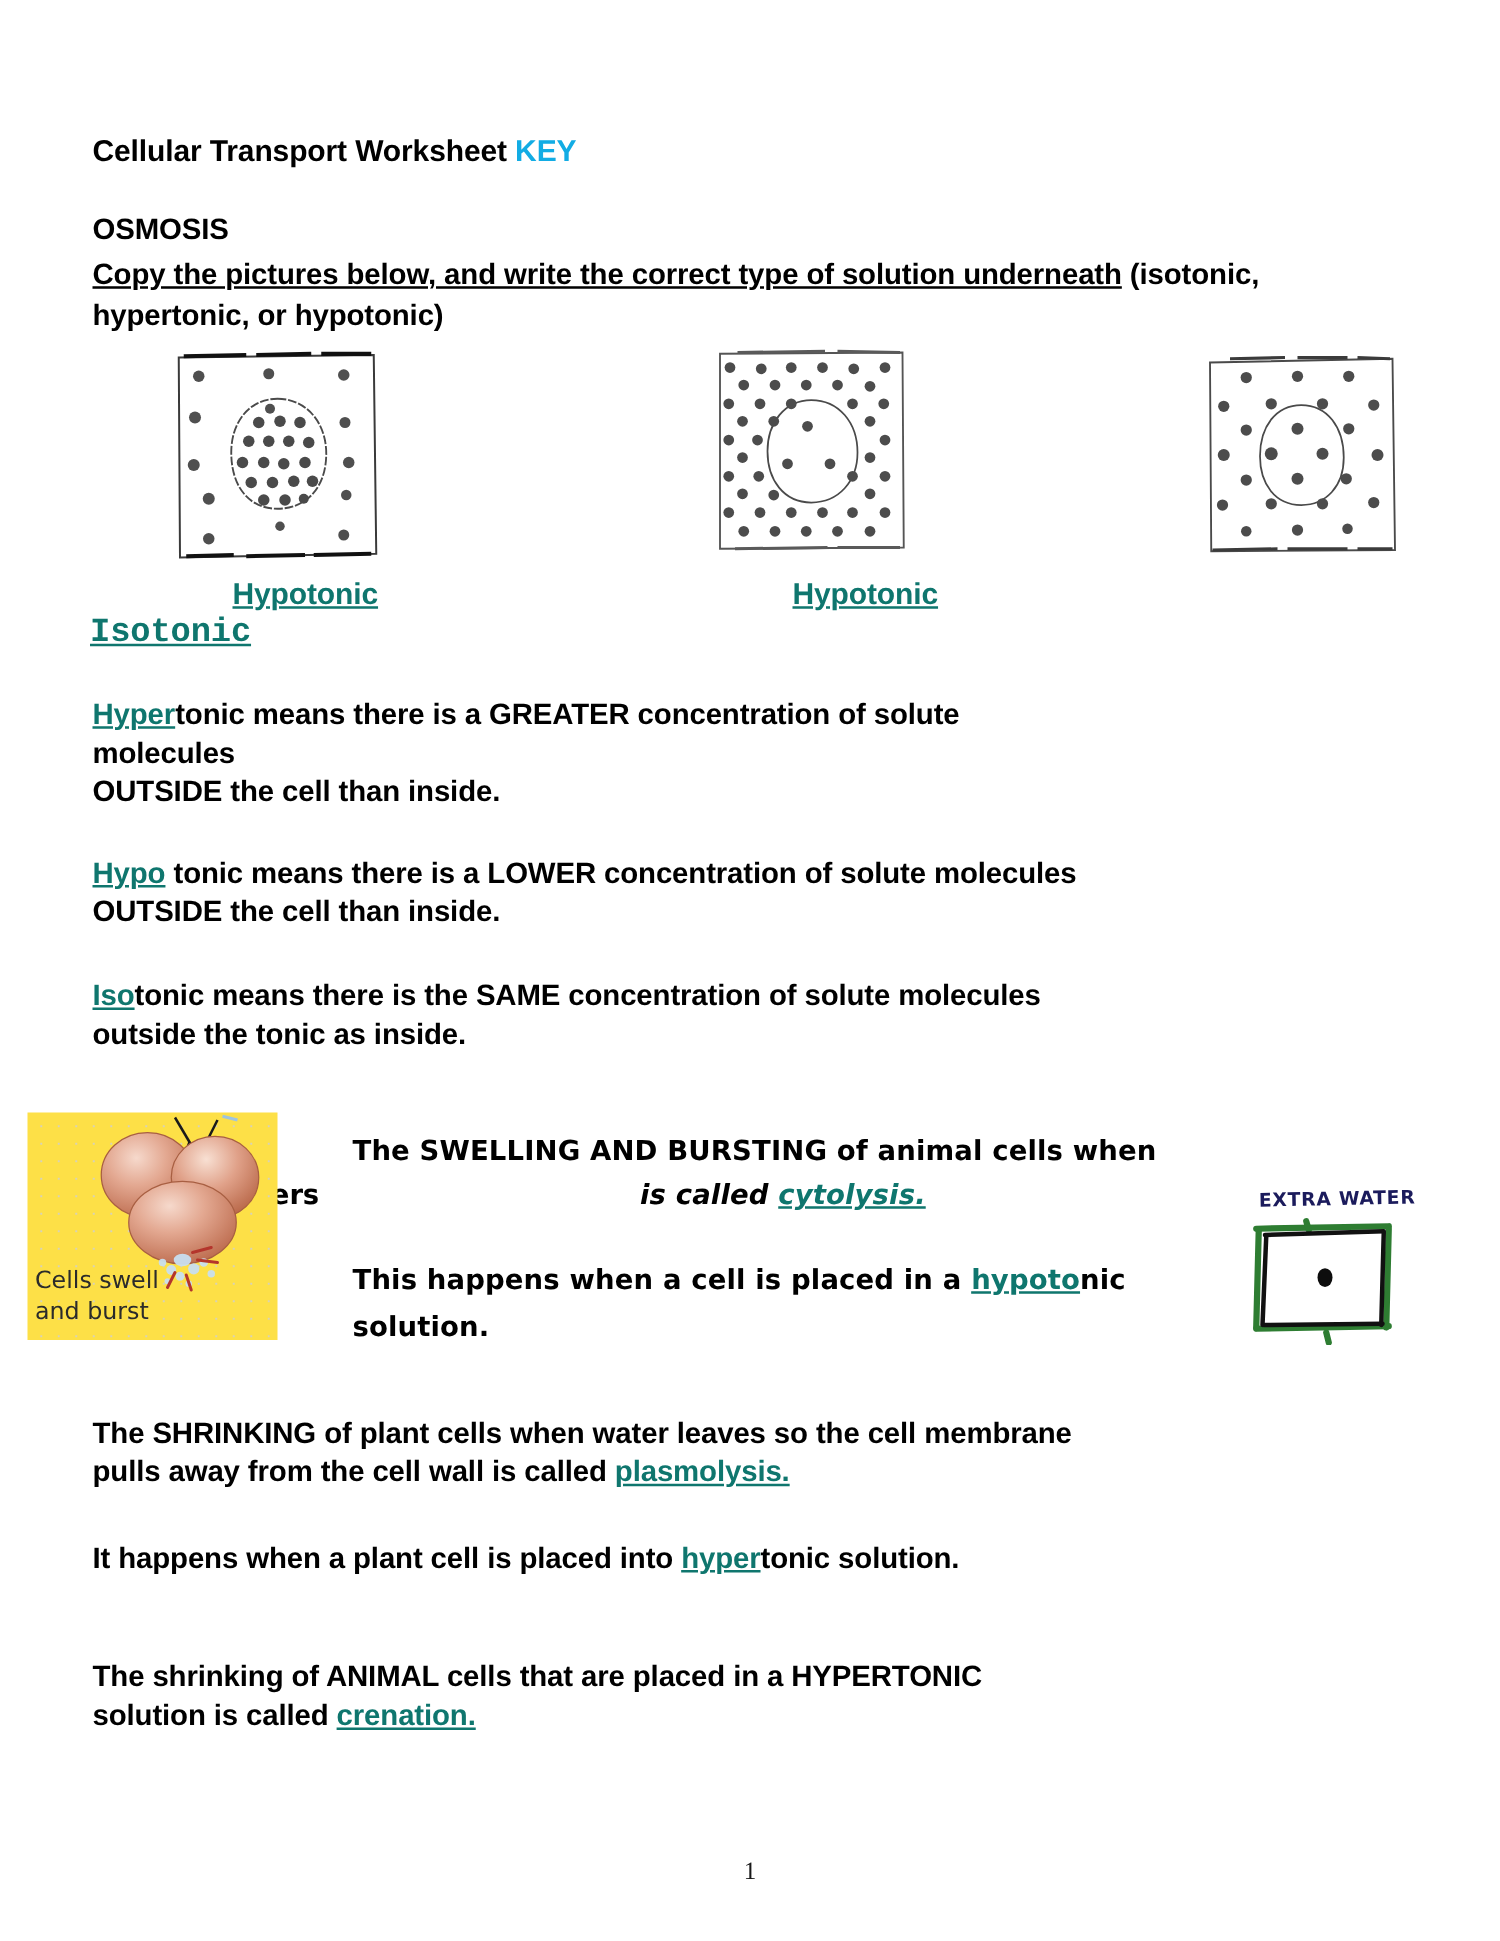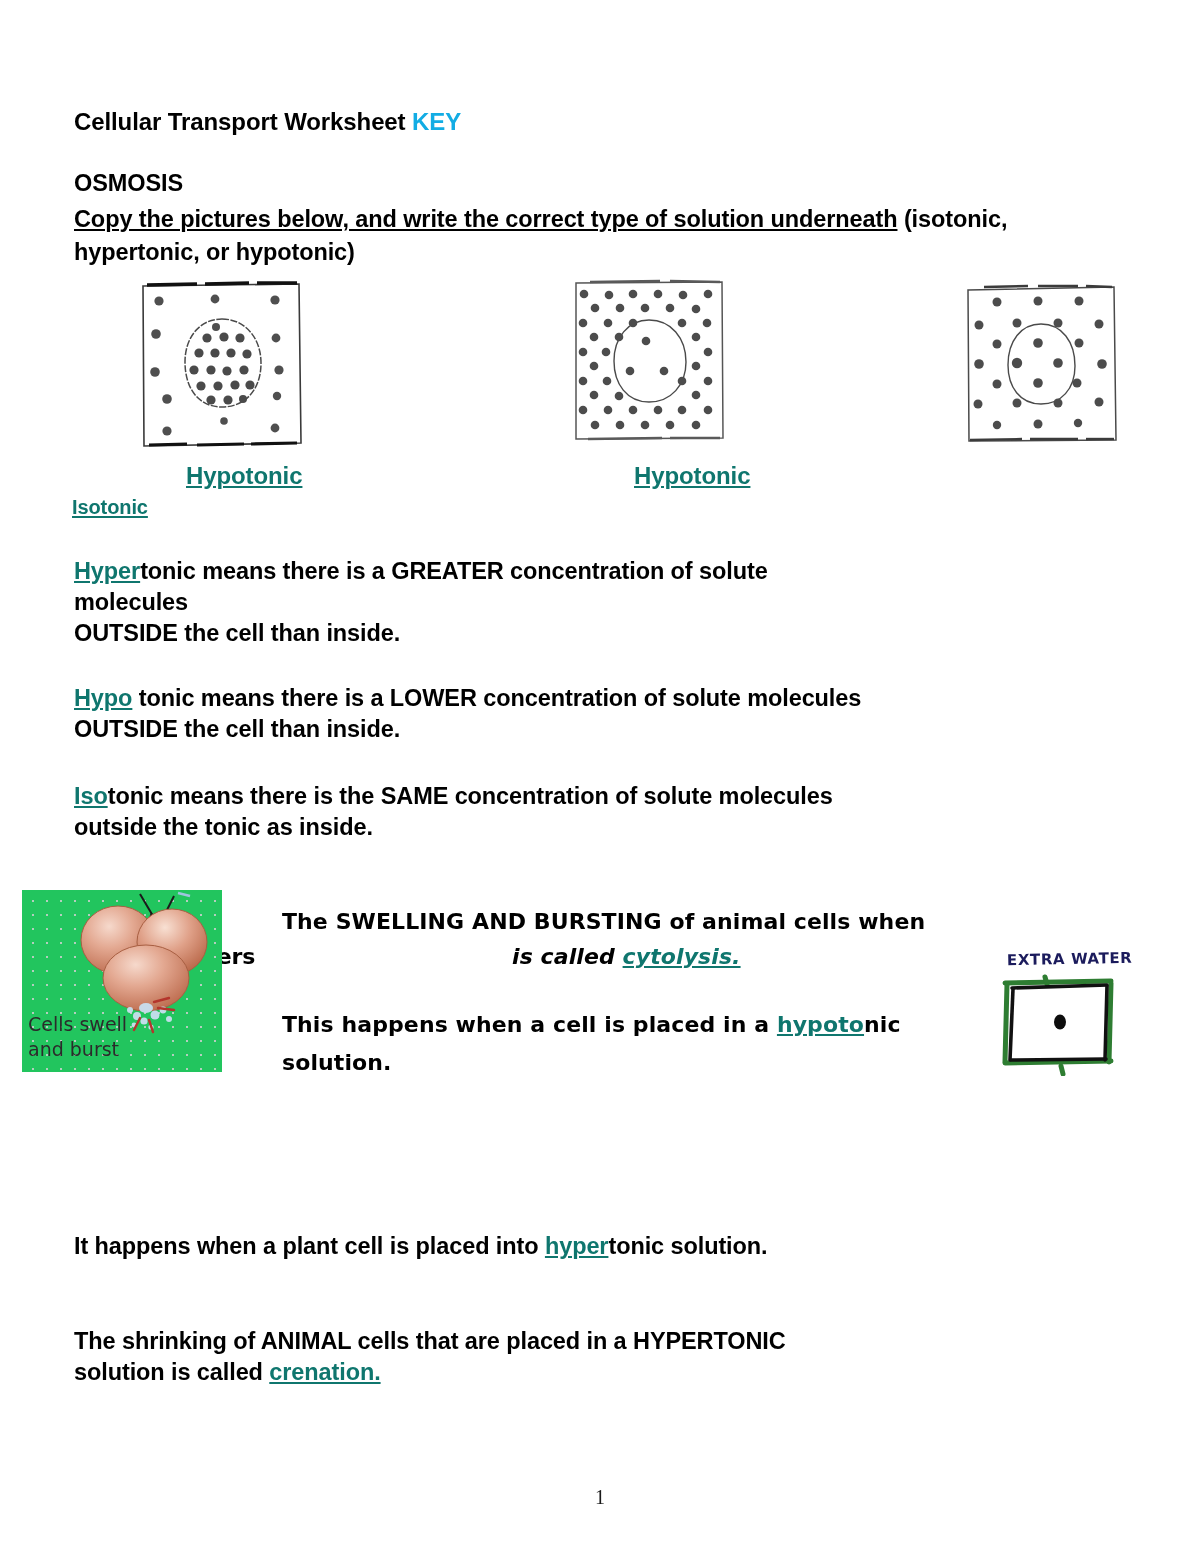--- a/index.html
+++ b/index.html
@@ -79,21 +79,22 @@
     font-size: 24px;
   }
   .label-hypertonic {
     left: 634px;
     top: 432px;
     font-size: 24px;
   }
   .label-isotonic {
     left: 72px;
     top: 464px;
-    font-size: 20px;
+    font-size: 27px;
+    font-family: Liberation Mono, monospace;
   }
 
   
   .def-hyper { left: 74px; top: 528px; width: 1090px; }
   .def-hypo  { left: 74px; top: 655px; width: 1100px; }
   .def-iso   { left: 74px; top: 753px; width: 1090px; }
 
   
   .cyto-line1 {
     left: 282px;
@@ -128,21 +129,21 @@
   }
 
   
   #cell-burst-image {
     position: absolute;
     left: 22px;
     top: 862px;
     width: 200px;
     height: 182px;
     z-index: 6;
-    background: #22c55e;
+    background: #fde047;
   }
   #cell-burst-image .grid-bg {
     position: absolute;
     inset: 0;
     background-image:
       radial-gradient(#cfcfcf 0.8px, transparent 0.9px);
     background-size: 14px 14px;
     background-position: 4px 4px;
     opacity: 0.85;
   }
@@ -456,20 +457,21 @@
         <path d="M29 38 L124 35"></path>
         <path d="M30 39 L27 110"></path>
         <path d="M124 36 L122 110"></path>
         <path d="M28 110 L123 109"></path>
       </g>
 
       <ellipse cx="77" cy="72" rx="6" ry="7.5" fill="#0d0d0d"></ellipse>
     </svg>
   </div>
 
+  <div class="doc-text para-plasmolysis"><span>The SHRINKING of plant cells when water leaves so the cell membrane</span><br><span>pulls away from the cell wall is called </span><span class="blue-u">plasmolysis.</span></div>
 
   <div class="doc-text para-crenation"><span>The shrinking of ANIMAL cells that are placed in a HYPERTONIC</span><br><span>solution is called </span><span class="blue-u">crenation.</span></div>
 
   <div class="doc-text para-hypertonic-sol"><span>It happens when a plant cell is placed into </span><span class="blue-u">hyper</span><span>tonic solution.</span></div>
 
   <div class="page-number">1</div>
 
 </div>
 
 </body></html>

